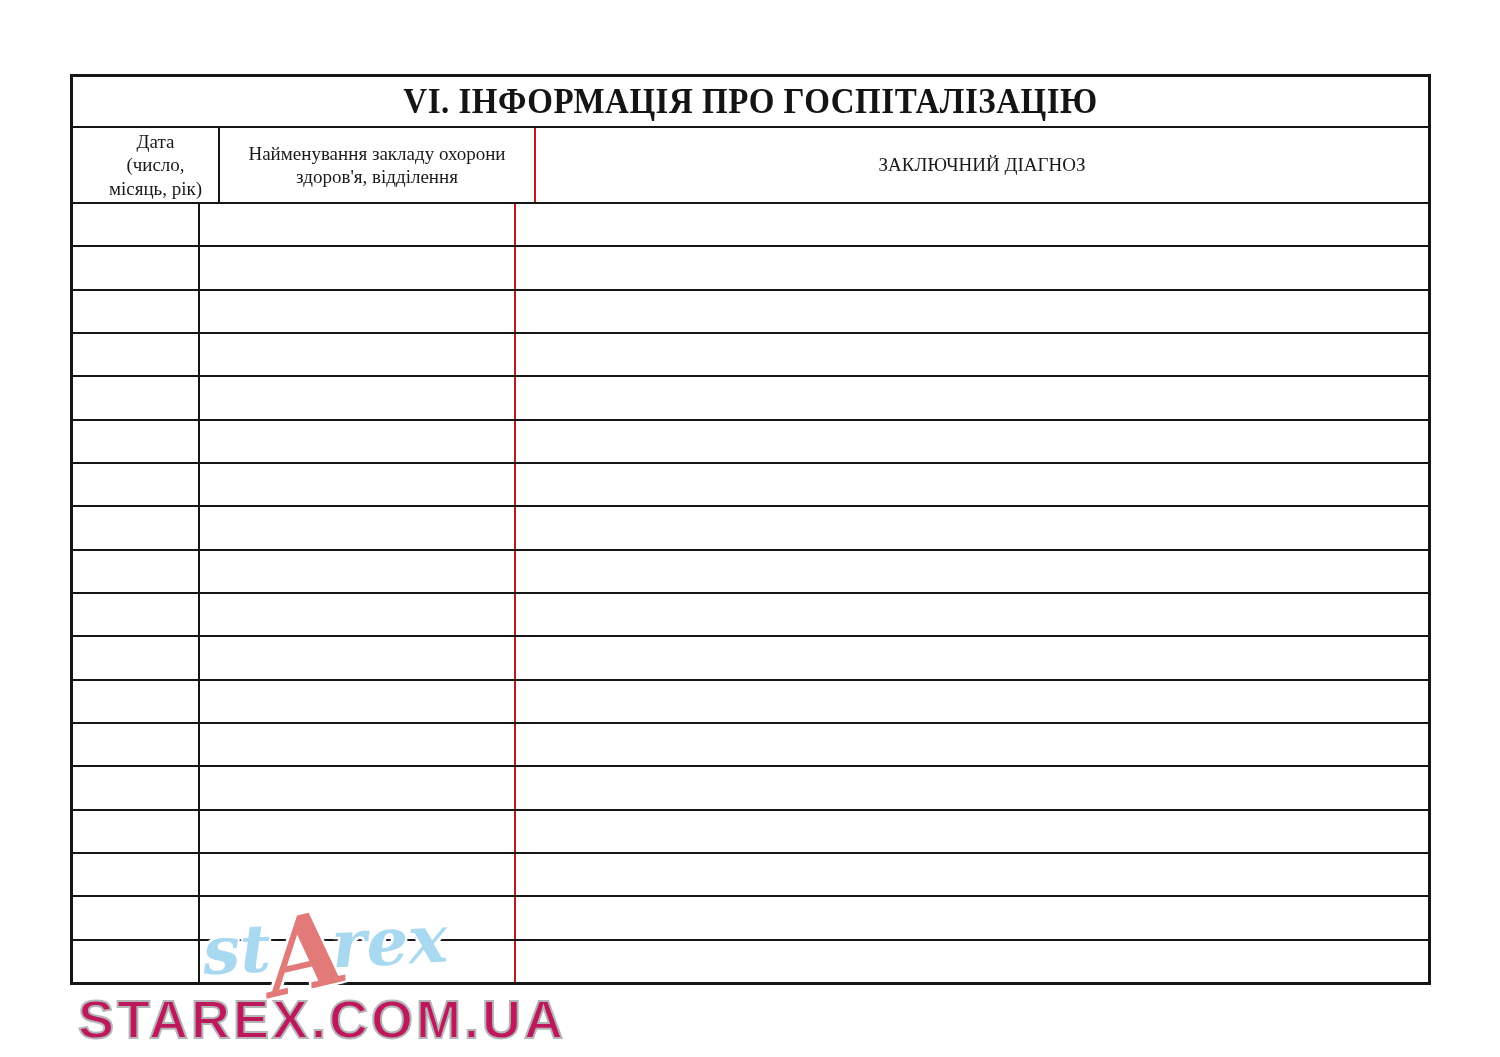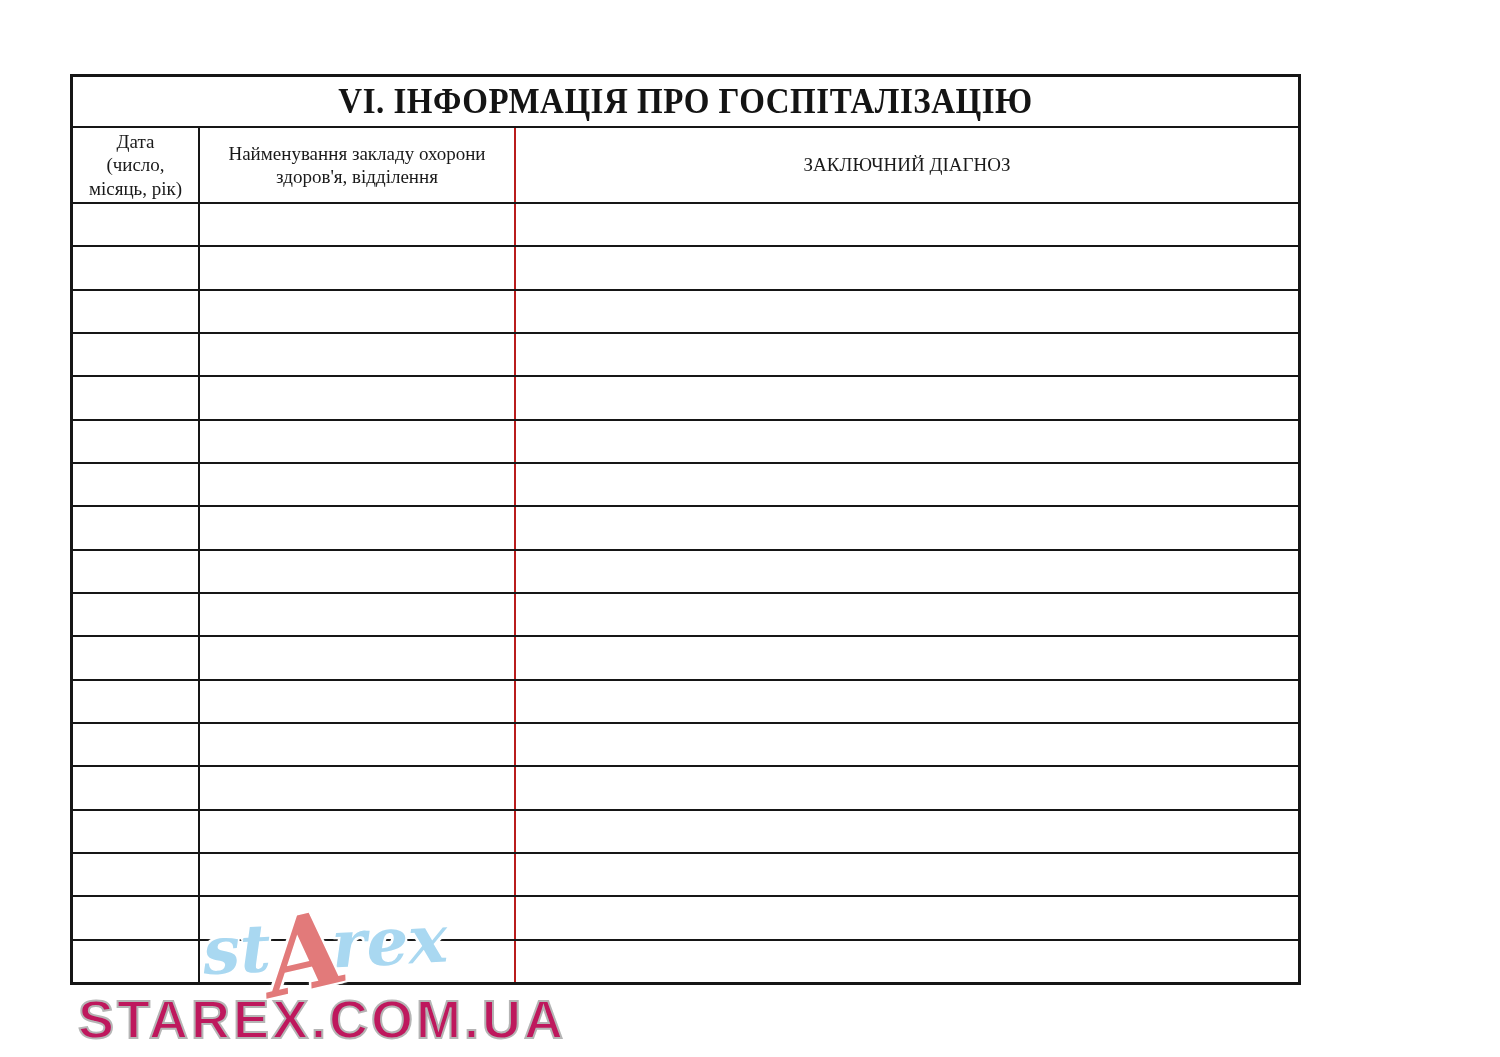--- a/index.html
+++ b/index.html
@@ -7,21 +7,21 @@
     width: 1500px; height: 1057px;
     background: #ffffff;
     font-family: "Liberation Serif", serif;
     overflow: hidden;
     position: relative;
   }
 
   .doc-table {
     position: absolute;
     left: 70px; top: 74px;
-    width: 1231px; height: 911px;
+    width: 1361px; height: 911px;
     border: 3px solid #161616;
     display: flex;
     flex-direction: column;
     background: transparent;
   }
 
   .title-row {
     height: 51px;
     border-bottom: 2px solid #161616;
     display: flex;
@@ -35,20 +35,21 @@
     color: #141414;
     transform: scaleY(1.08);
     white-space: nowrap;
   }
 
   .header-row {
     height: 76px;
     border-bottom: 2px solid #161616;
     display: flex;
     align-items: stretch;
+    padding-left: 20px;
   }
   .hcell {
     display: flex;
     align-items: center;
     justify-content: center;
     text-align: center;
     font-size: 19px;
     line-height: 1.22;
     color: #1a1a1a;
     white-space: pre-line;

